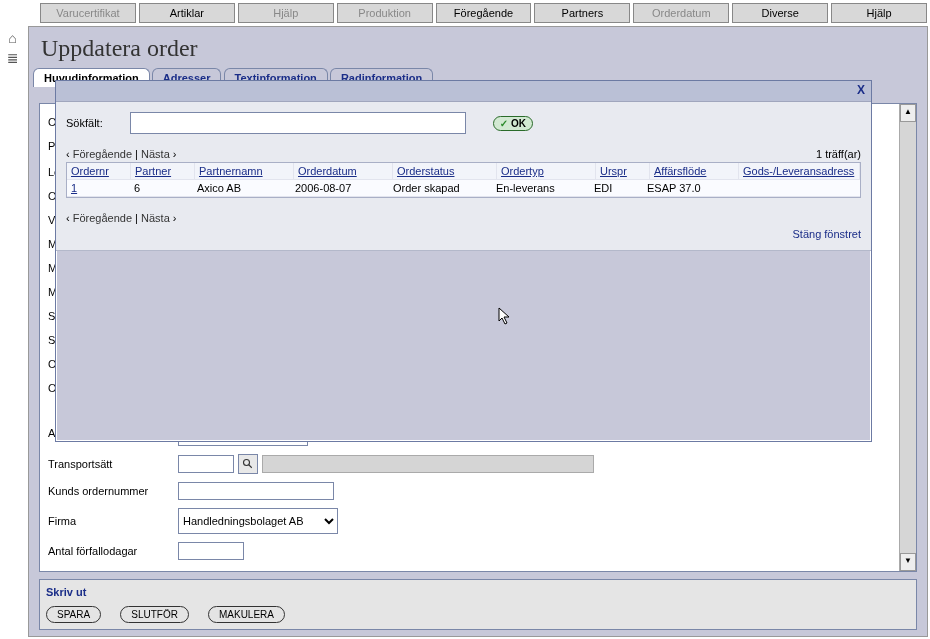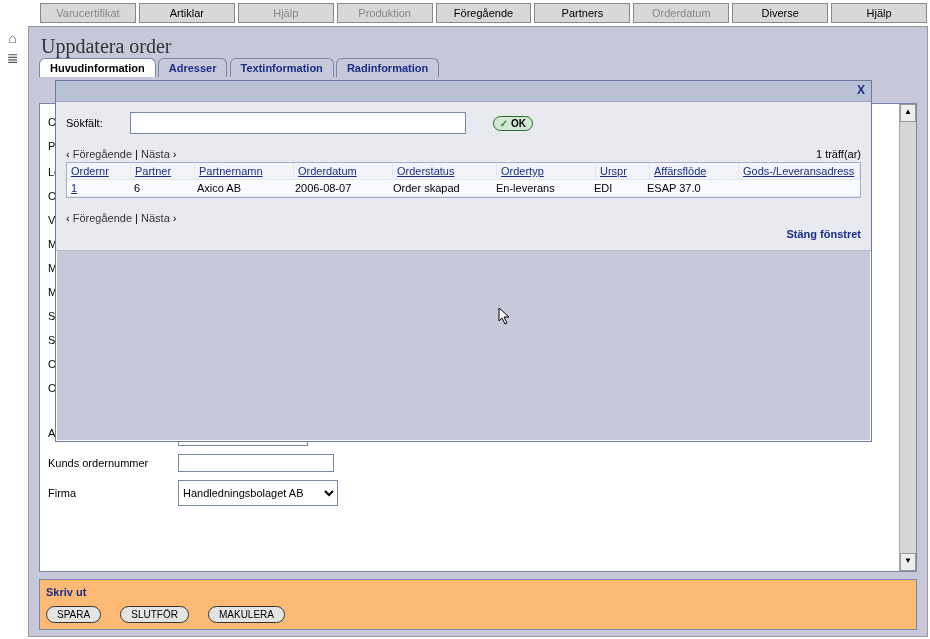--- a/index.html
+++ b/index.html
@@ -2,36 +2,36 @@
 <html><head>
 <meta charset="utf-8">
 <style>
   html,body{margin:0;padding:0;font-family:Verdana,Geneva,sans-serif;font-size:11px;color:#000;background:#fff;width:930px;height:639px;overflow:hidden}
   .top-nav{display:flex;gap:0;padding:3px 0 3px 40px;background:#fff}
   .top-nav .tab{border:1px solid #888;background:#d8d8d8;padding:3px 0;width:95px;text-align:center;margin-right:3px;cursor:pointer;font-size:11px}
   .top-nav .tab.dim{color:#888}
   .left-rail{position:absolute;left:0;top:26px;width:25px}
   .left-rail .icn{display:block;margin:4px 4px;font-size:14px;color:#555;cursor:pointer;text-align:center}
   .page{position:absolute;left:28px;right:2px;top:26px;bottom:2px;border:1px solid #999;background:#c7c8d9}
-  .page-title{font-family:Georgia,serif;font-size:20px;color:#333;margin:8px 12px 0}
-  .inner-tabs{margin:0 10px;position:relative;height:20px}
+  .page-title{font-family:Georgia,serif;font-size:24px;color:#333;margin:8px 12px 6px}
+  .inner-tabs{margin:0 4px;position:relative;height:20px}
   .itab{display:inline-block;border:1px solid #7a87a8;border-bottom:none;border-top-left-radius:6px;border-top-right-radius:6px;background:#c7c8d9;color:#1a2d88;font-weight:bold;font-size:11px;padding:3px 10px;margin-right:-1px;cursor:pointer;position:relative;z-index:1}
   .itab.active{background:#fff;color:#000;z-index:3}
   .tab-panel{margin:0 10px;background:#fff;border:1px solid #7a87a8;position:absolute;top:76px;left:0;right:0;bottom:64px;padding:8px;z-index:2}
   .row{display:flex;align-items:center;margin-bottom:8px}
   .row label{width:130px;font-size:11px}
   .txt{border:1px solid #7a87a8;background:#fff;height:16px;font-size:11px;padding:0 2px}
   .combo{border:1px solid #7a87a8;background:#fff;height:26px;font-size:11px}
   .lookup{border:1px solid #7a87a8;background:#e8e8e8;width:18px;height:18px;display:inline-flex;align-items:center;justify-content:center;cursor:pointer;margin:0 4px}
   .lookup svg{width:12px;height:12px}
   .readonly-big{border:1px solid #aaa;background:#d5d5d5;height:16px;width:330px}
   .hint{font-size:11px;color:#555;margin-left:10px}
   .leftlabels{display:block}
   .leftlabels div{height:24px;line-height:24px;font-size:11px}
-  .footer{position:absolute;left:10px;right:10px;bottom:6px;background:#fdba74;border:1px solid #7a87a8;padding:6px}
+  .footer{position:absolute;left:10px;right:10px;bottom:6px;background:#e5e5e5;border:1px solid #7a87a8;padding:6px}
   .link{color:#1a2d88;font-weight:bold;cursor:pointer;font-size:11px}
   .btnbar{margin-top:8px}
   .btn{display:inline-block;border:1px solid #333;border-radius:9px;padding:2px 10px;background:#e4e4e4;font-weight:normal;font-size:10px;cursor:pointer;margin-right:16px}
   
   .popup{position:absolute;left:55px;top:80px;width:815px;height:360px;border:1px solid #6c7aa3;background:#c7c8d9;box-shadow:0 0 0 1px #fff inset;z-index:50}
   .popup-head{background:#bac0d6;border-bottom:1px solid #a0a6bd;height:20px;position:relative}
   .popup-close{position:absolute;right:6px;top:2px;color:#1a2d88;font-weight:bold;cursor:pointer;font-size:12px}
   .popup-body{background:#e8eaf0;margin:0;padding:10px;border-bottom:1px solid #b3b8ca}
   .popup-row{display:flex;align-items:center;gap:27px}
   .search-input{flex:0 0 330px;height:18px;border:1px solid #7a87a8;background:#fff}
@@ -39,21 +39,21 @@
   .okbtn .chk{color:#2a8a2a;font-weight:bold}
   .pager{margin-top:14px;display:flex;justify-content:space-between;font-size:11px}
   .pager a{color:#333;cursor:pointer}
   .grid{margin-top:2px;border:1px solid #a9afc6;background:#fafbff;font-size:11px}
   .grid-row{display:flex}
   .grid-head .cell{color:#1a2d88;text-decoration:underline;background:#f2f4fa;border-right:1px solid #e2e4ee}
   .grid .cell{padding:2px 4px;border-bottom:1px solid #e2e4ee;overflow:hidden;white-space:nowrap}
   .grid .data .cell a{color:#1a2d88;text-decoration:underline;cursor:pointer}
   .c1{width:55px}.c2{width:55px}.c3{width:90px}.c4{width:90px}.c5{width:95px}.c6{width:90px}.c7{width:45px}.c8{width:80px}.c9{flex:1}
   .closer{text-align:right;margin-top:4px}
-  .closer a{color:#1a2d88;font-weight:bold;cursor:pointer}
+  .closer a{color:#1a2d88;font-weight:normal;cursor:pointer}
   .scroll-v{position:absolute;right:0;top:0;bottom:0;width:16px;background:#d6d6d6;border-left:1px solid #aaa}
   .scroll-v .up,.scroll-v .dn{height:16px;background:#eee;border:1px solid #999;font-size:8px;text-align:center;line-height:14px;cursor:pointer}
   .scroll-v .dn{position:absolute;bottom:0;left:0;right:0}
   .cursor{position:absolute;width:16px;height:20px;pointer-events:none;z-index:200}
 </style>
 </head>
 <body>
 
 <div class="top-nav">
   <div class="tab dim">Varucertifikat</div>
@@ -111,28 +111,43 @@
       <div>Orde</div>
     </div>
 
     <div style="height:20px"></div>
 
     <div class="row">
       <label>Affärsflöde</label>
       <select class="combo" style="width:130px"></select>
     </div>
     <div class="row">
+      <label>Transportsätt</label>
+      <input class="txt" style="width: 50px;">
+      <span class="lookup">
+        <svg viewBox="0 0 16 16">
+            <circle cx="6" cy="6" r="4" fill="none" stroke="#333" stroke-width="1.5"></circle>
+            <line x1="9" y1="9" x2="13" y2="13" stroke="#333" stroke-width="1.5"></line>
+          </svg>
+      </span>
+      <span class="readonly-big"></span>
+    </div>
+    <div class="row">
       <label>Kunds ordernummer</label>
       <input class="txt" style="width: 150px;">
     </div>
     <div class="row">
       <label>Firma</label>
       <select class="combo" style="width:160px">
         <option>Handledningsbolaget AB</option>
       </select>
+    </div>
+    <div class="row">
+      <label>Antal förfallodagar</label>
+      <input class="txt" style="width: 60px;">
     </div>
 
     <div class="scroll-v">
       <div class="up">▲</div>
       <div class="dn">▼</div>
     </div>
   </div>
 
   <div class="footer">
     <span class="link">Skriv ut</span>

